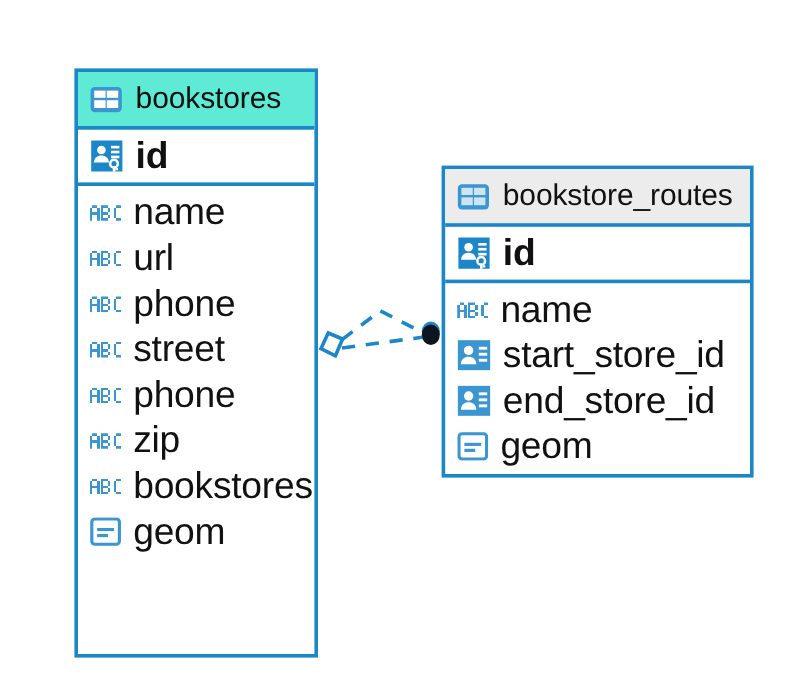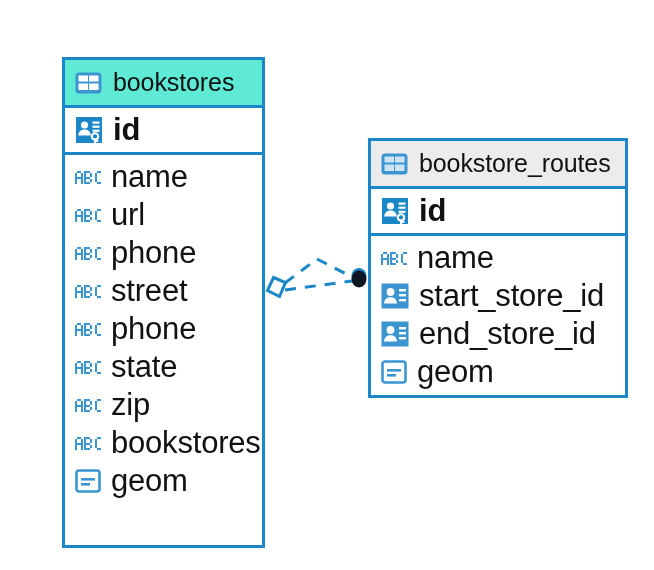--- a/index.html
+++ b/index.html
@@ -260,42 +260,20 @@
               <rect x="15" y="2" width="2" height="4"></rect>
                 <rect x="11" y="6" width="4" height="2"></rect>
               <rect x="15" y="8" width="2" height="3"></rect>
                 <rect x="11" y="11" width="4" height="2"></rect>
               <rect x="20" y="2" width="2" height="9"></rect>
                 <rect x="22" y="0" width="4" height="2"></rect>
               <rect x="22" y="11" width="4" height="2"></rect>
             </g>
           </svg>
         </span>
-        <span class="field-label">state</span>
-      </div>
-      <div class="field">
-        <span class="icon">
-          <svg width="26" height="13" viewBox="0 0 26 13" xmlns="http://www.w3.org/2000/svg" shape-rendering="crispEdges">
-            <g fill="#3a95d1">
-              <rect x="0" y="2" width="2" height="11"></rect>
-                <rect x="2" y="0" width="4" height="2"></rect>
-              <rect x="6" y="2" width="2" height="11"></rect>
-                <rect x="2" y="6" width="4" height="2"></rect>
-              <rect x="9" y="0" width="2" height="13"></rect>
-                <rect x="11" y="0" width="4" height="2"></rect>
-              <rect x="15" y="2" width="2" height="4"></rect>
-                <rect x="11" y="6" width="4" height="2"></rect>
-              <rect x="15" y="8" width="2" height="3"></rect>
-                <rect x="11" y="11" width="4" height="2"></rect>
-              <rect x="20" y="2" width="2" height="9"></rect>
-                <rect x="22" y="0" width="4" height="2"></rect>
-              <rect x="22" y="11" width="4" height="2"></rect>
-            </g>
-          </svg>
-        </span>
         <span class="field-label">zip</span>
       </div>
       <div class="field">
         <span class="icon">
           <svg width="26" height="13" viewBox="0 0 26 13" xmlns="http://www.w3.org/2000/svg" shape-rendering="crispEdges">
             <g fill="#3a95d1">
               <rect x="0" y="2" width="2" height="11"></rect>
                 <rect x="2" y="0" width="4" height="2"></rect>
               <rect x="6" y="2" width="2" height="11"></rect>
                 <rect x="2" y="6" width="4" height="2"></rect>

